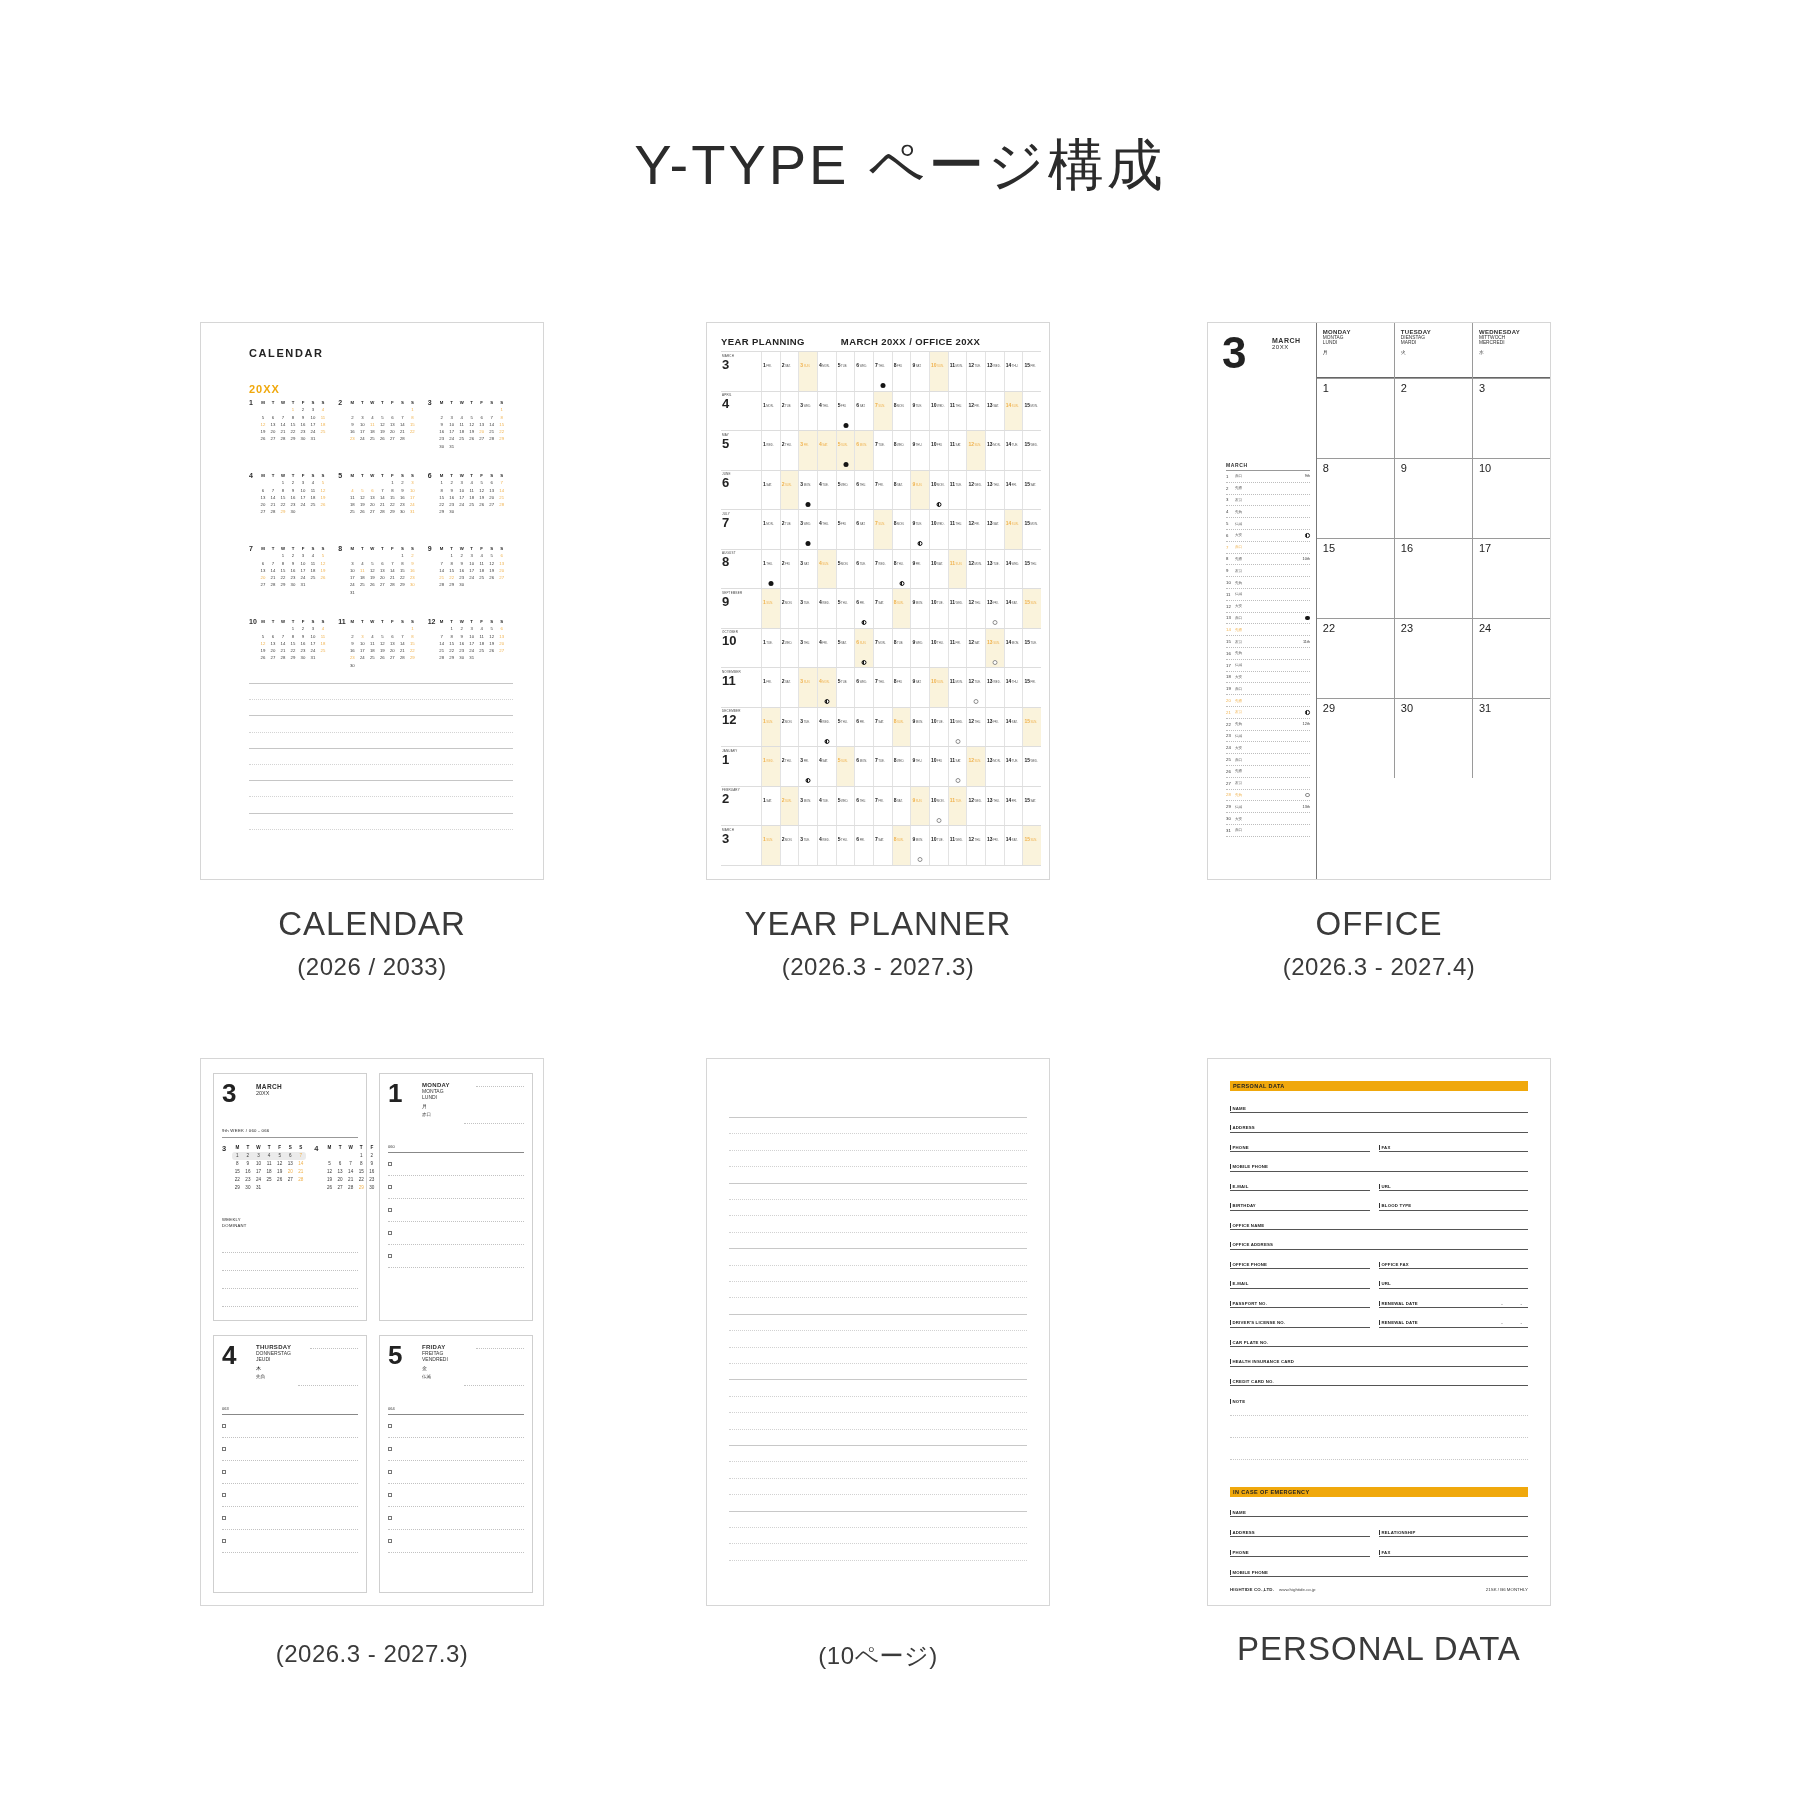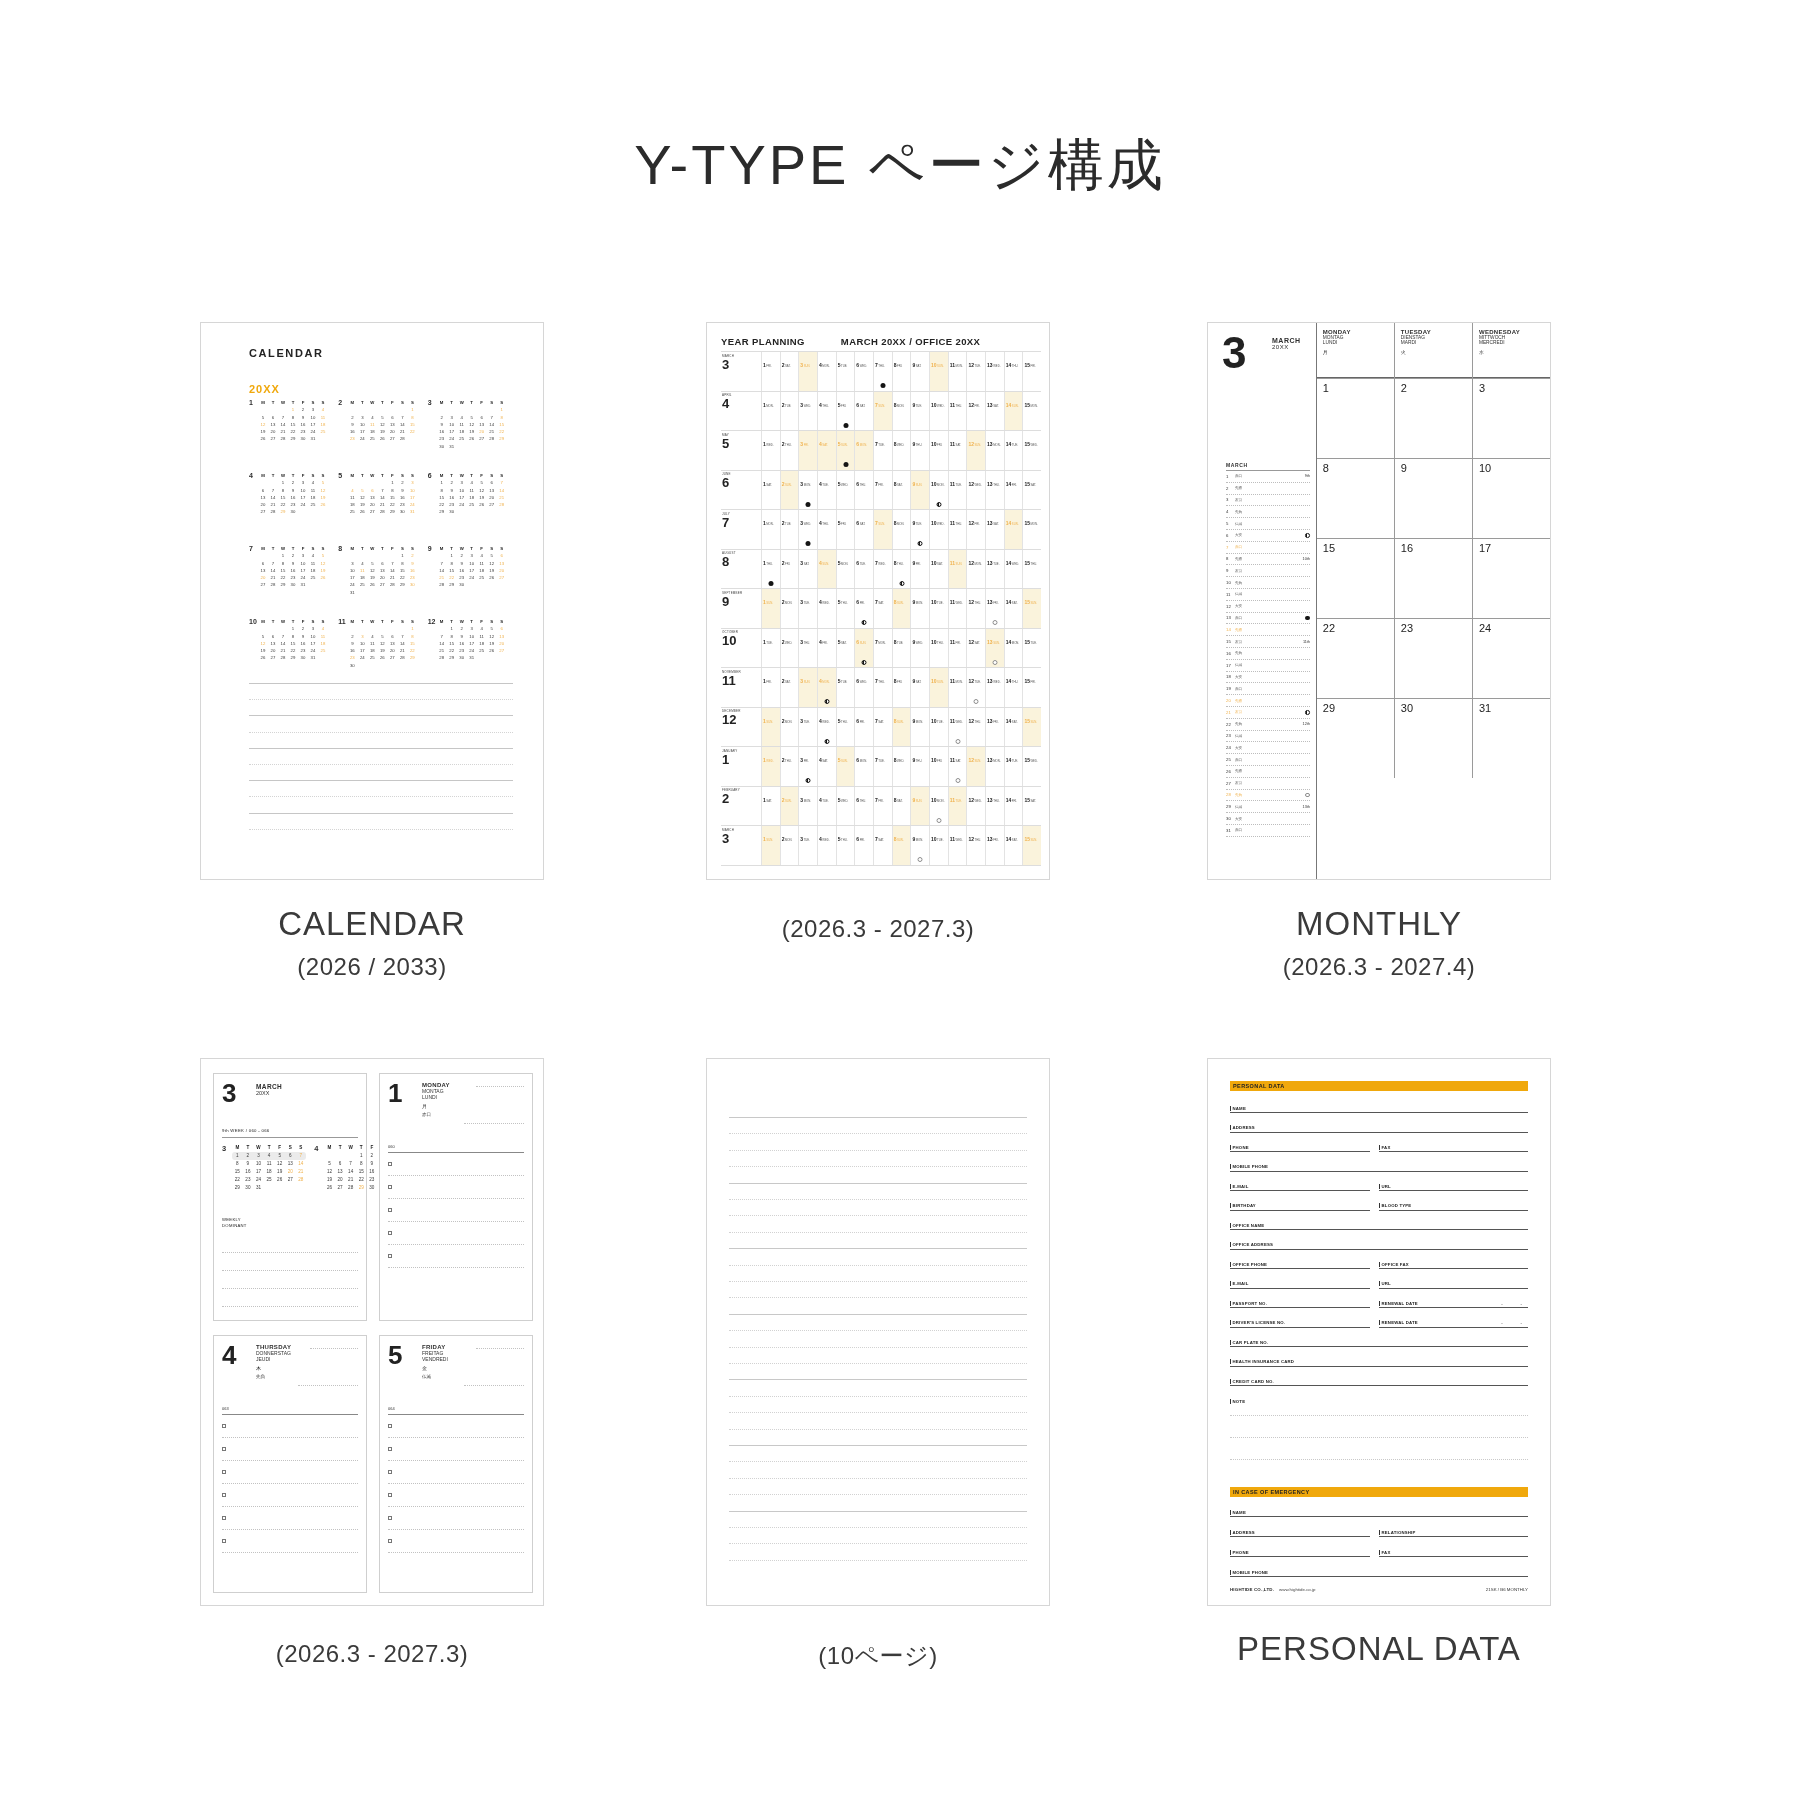--- a/index.html
+++ b/index.html
@@ -1799,24 +1799,25 @@
     <span class="fu">www.hightide.co.jp</span>
     <span class="fr">21SK / B6 MONTHLY</span>
   </div>
 </div>
 
 <div class="cap cap-r1 cap-c1">
   <div class="cl">CALENDAR</div>
   <div class="cs">(2026 / 2033)</div>
 </div>
 <div class="cap cap-r1 cap-c2">
+  <div class="cl">YEAR PLANNER</div>
   <div class="cs">(2026.3 - 2027.3)</div>
 </div>
 <div class="cap cap-r1 cap-c3">
-  <div class="cl">MONTHLY</div>
+  <div class="cl">OFFICE</div>
   <div class="cs">(2026.3 - 2027.4)</div>
 </div>
 <div class="cap cap-r2 cap-c1">
   <div class="cs">(2026.3 - 2027.3)</div>
 </div>
 <div class="cap cap-r2 cap-c2">
   <div class="cs">(10ページ)</div>
 </div>
 <div class="cap cap-r2 cap-c3">
   <div class="cl">PERSONAL DATA</div>

